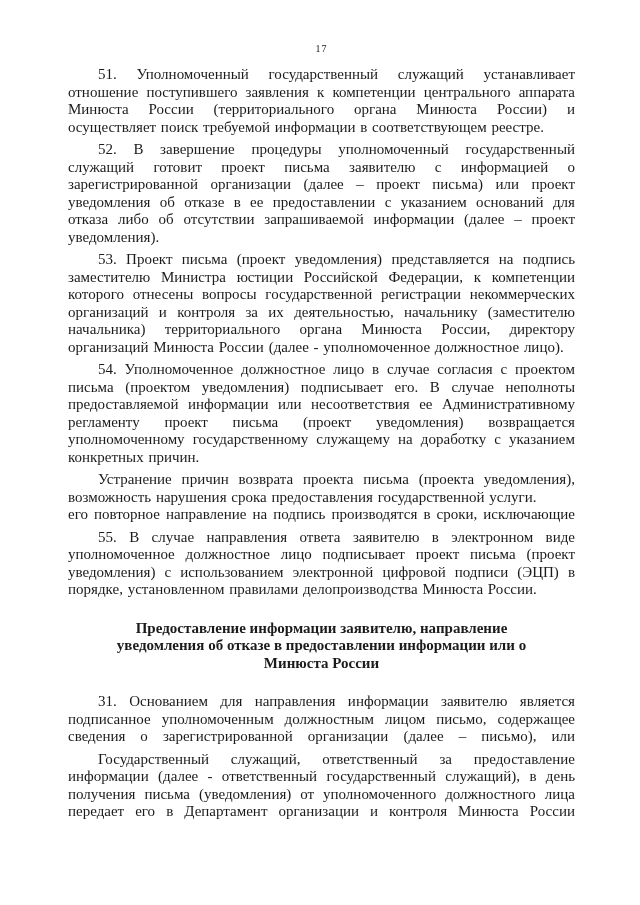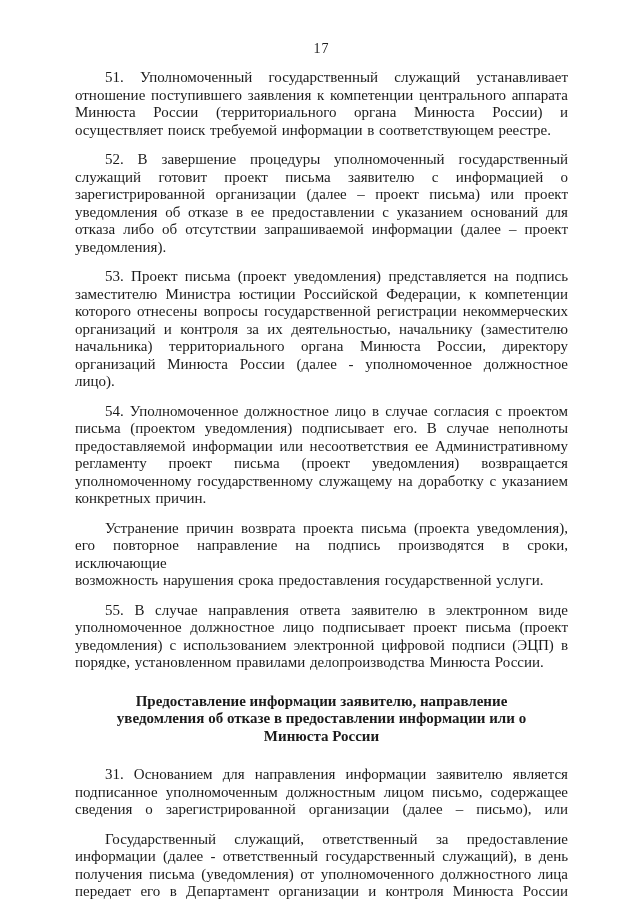--- a/index.html
+++ b/index.html
@@ -13,27 +13,27 @@
     height: 905px;
     box-sizing: border-box;
     background: #ffffff;
     color: #1b1b1b;
     font-family: "Liberation Serif", "DejaVu Serif", serif;
     padding: 40px 60px 0 63px;
     overflow: hidden;
   }
   .page-number {
     text-align: center;
-    font-size: 14px;
+    font-size: 10px;
     line-height: 17px;
     margin-bottom: 9px;
     letter-spacing: 1px;
   }
   .paragraph {
-    margin: 12px;
+    margin: 5px;
   }
   .line {
     font-size: 15px;
     line-height: 17.5px;
     text-align: justify;
     text-align-last: justify;
     word-spacing: 1px;
     white-space: normal;
   }
   .line.indent {
@@ -83,22 +83,22 @@
       <div class="paragraph">
         <div class="line indent">54. Уполномоченное должностное лицо в случае согласия с проектом</div>
         <div class="line">письма (проектом уведомления) подписывает его. В случае неполноты</div>
         <div class="line">предоставляемой информации или несоответствия ее Административному</div>
         <div class="line">регламенту проект письма (проект уведомления) возвращается</div>
         <div class="line">уполномоченному государственному служащему на доработку с указанием</div>
         <div class="line last">конкретных причин.</div>
       </div>
       <div class="paragraph">
         <div class="line indent">Устранение причин возврата проекта письма (проекта уведомления),</div>
+        <div class="line last">возможность нарушения срока предоставления государственной услуги.</div>
         <div class="line">его повторное направление на подпись производятся в сроки, исключающие</div>
-        <div class="line last">возможность нарушения срока предоставления государственной услуги.</div>
       </div>
       <div class="paragraph">
         <div class="line indent">55. В случае направления ответа заявителю в электронном виде</div>
         <div class="line">уполномоченное должностное лицо подписывает проект письма (проект</div>
         <div class="line">уведомления) с использованием электронной цифровой подписи (ЭЦП) в</div>
         <div class="line last">порядке, установленном правилами делопроизводства Минюста России.</div>
       </div>
       <div class="paragraph heading">
         <div class="line">Предоставление информации заявителю, направление</div>
         <div class="line">уведомления об отказе в предоставлении информации или о</div>

